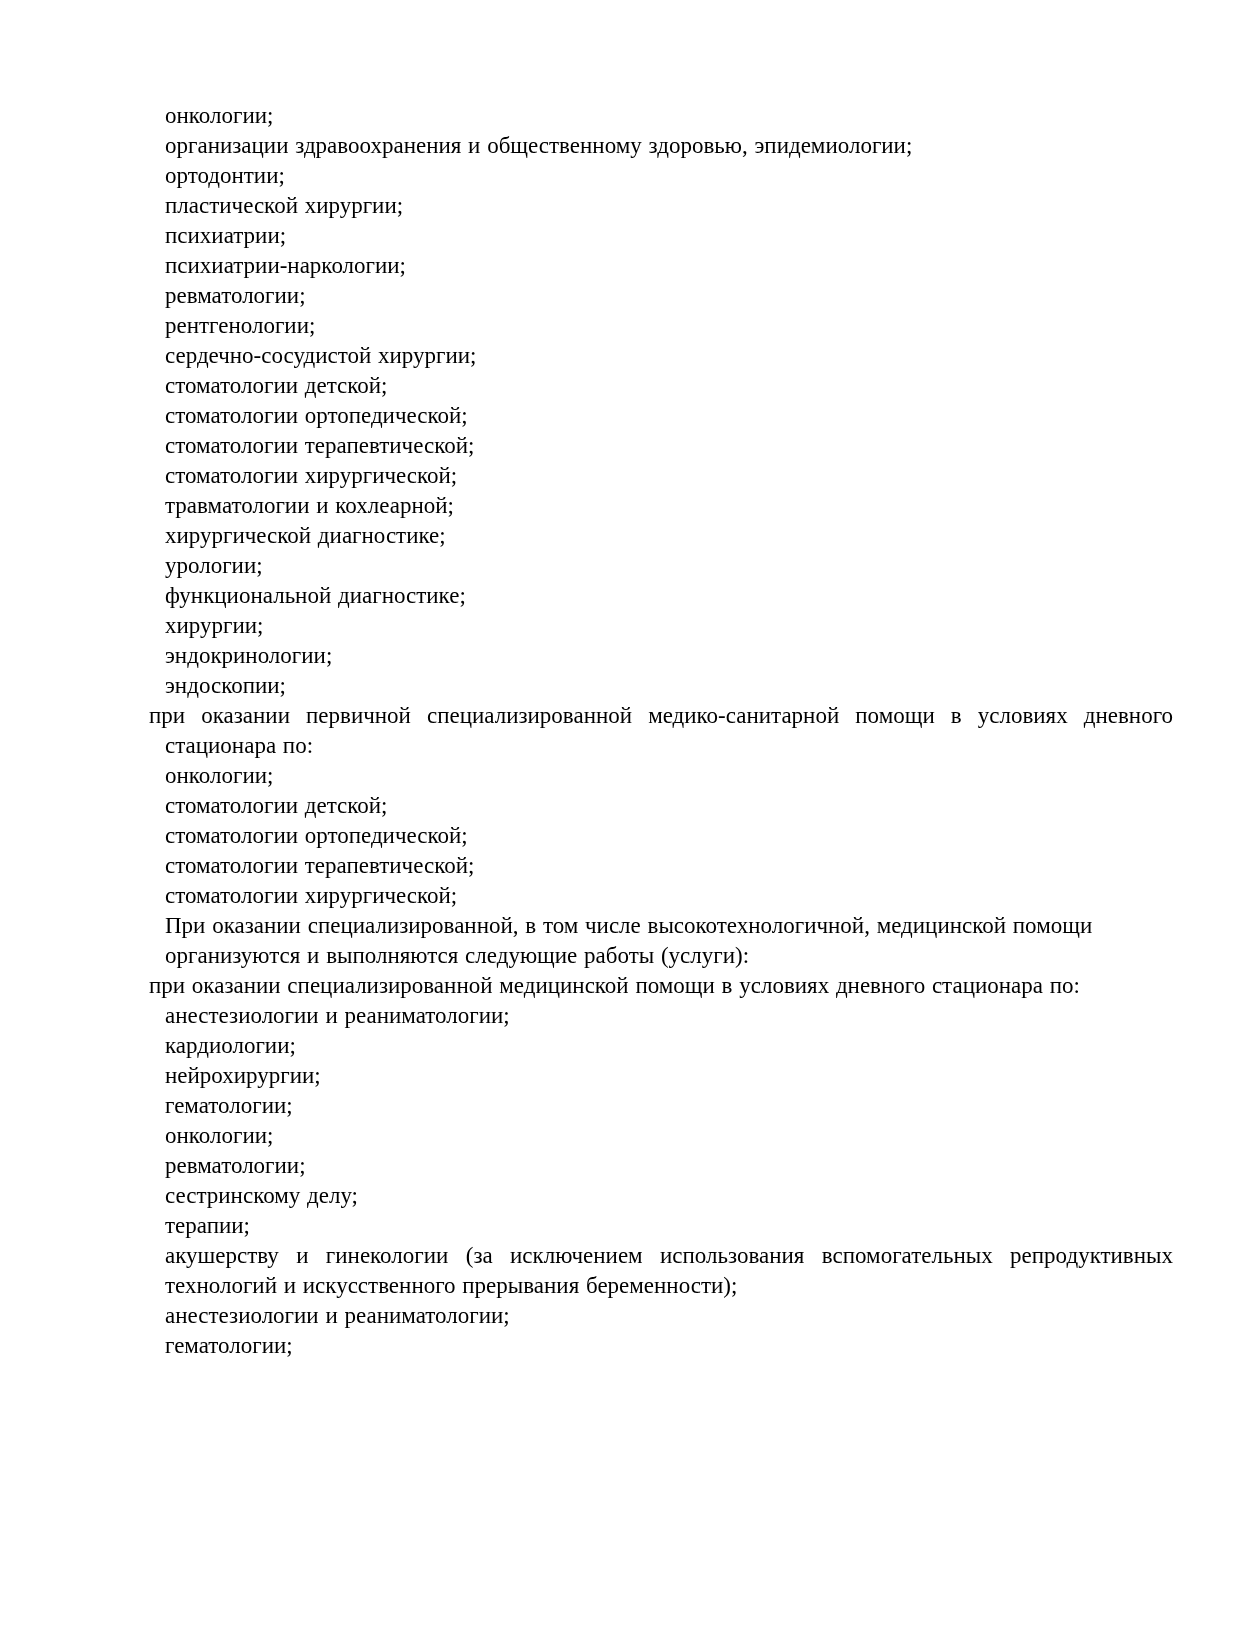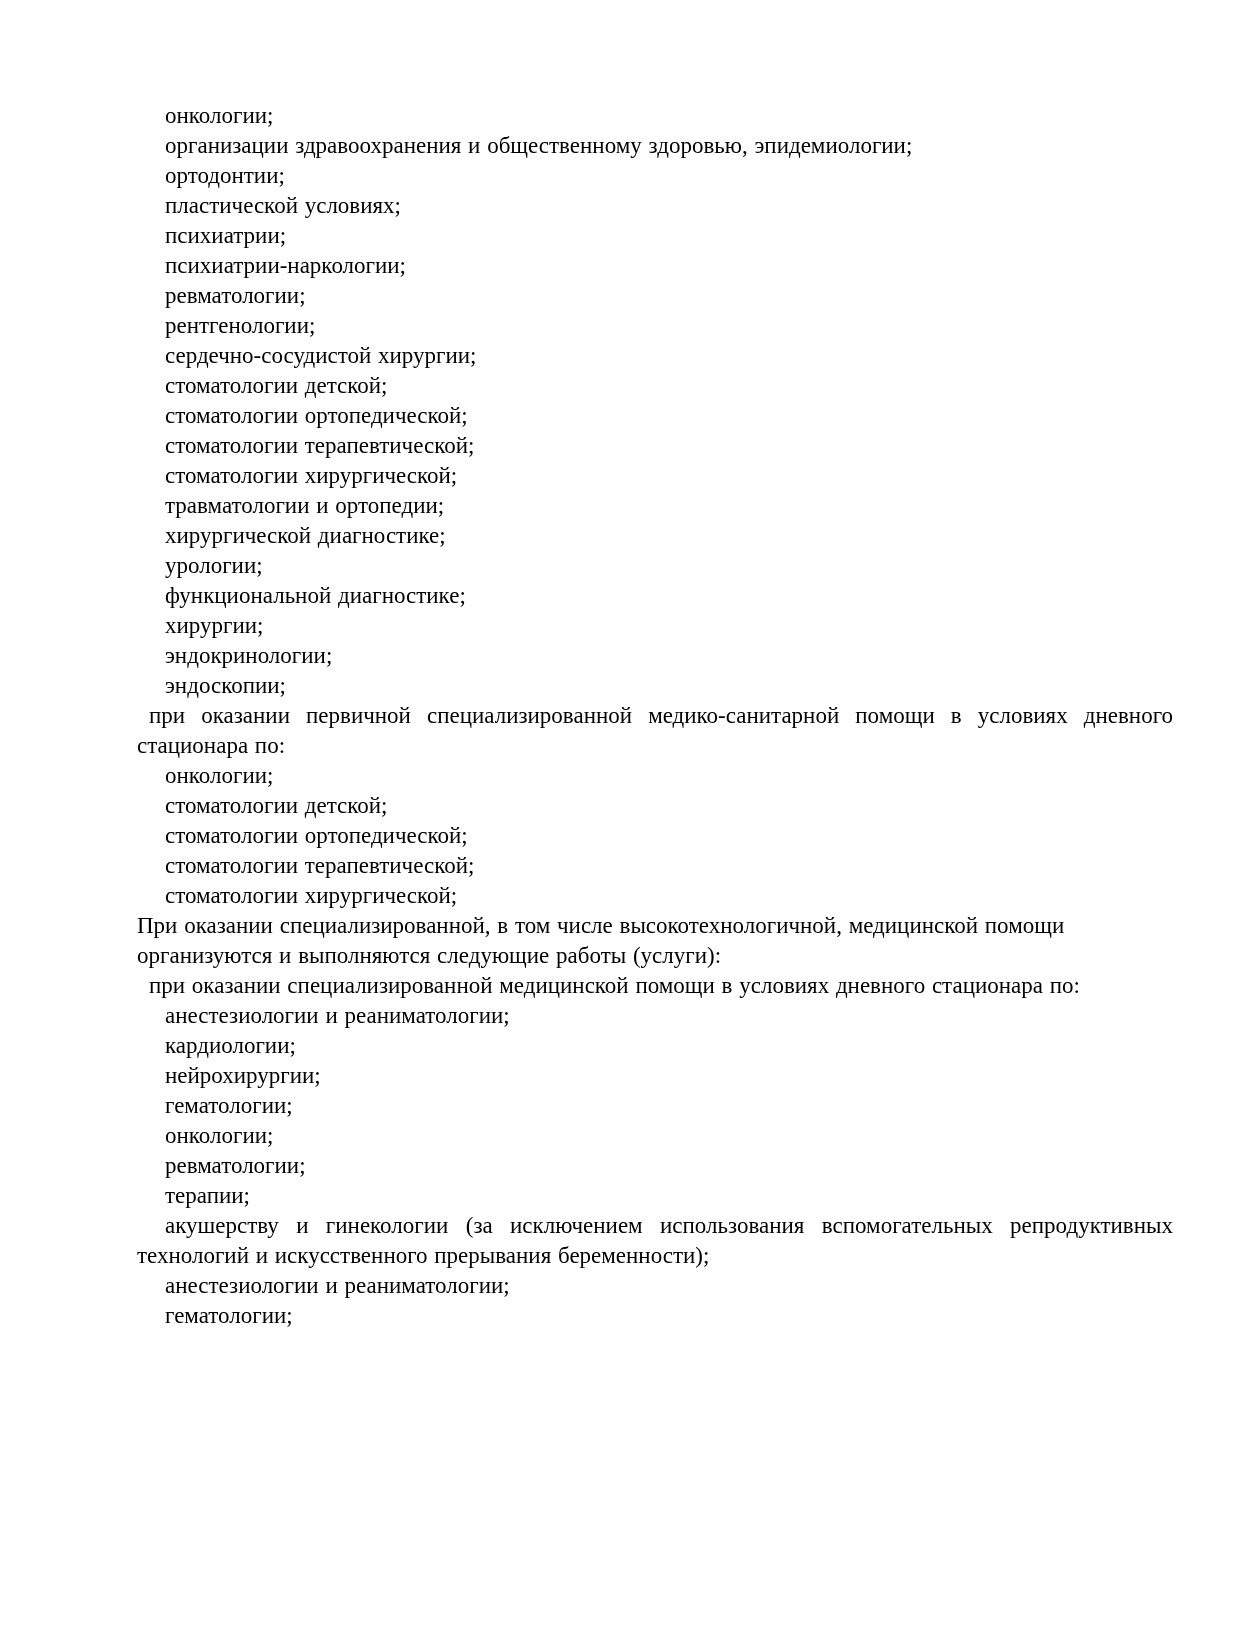--- a/index.html
+++ b/index.html
@@ -24,45 +24,45 @@
     color: #000000;
     text-align: left;
     word-spacing: 1px;
   }
   .line {
     min-height: 30px;
     white-space: normal;
   }
   .line.item   { padding-left: 28px; }
   .line.header { padding-left: 12px; }
-  .line.flush  { padding-left: 0; }
+  .line.flush  { padding-left: 0; margin-left: 28px; }
   .line.justify {
     text-align: justify;
     text-align-last: justify;
   }
 </style>
 </head>
 <body>
 
 <div class="page" style="background: rgb(255, 255, 255);">
   <div class="textblock" style="color: rgb(0, 0, 0);">
       <div class="line item">онкологии;</div>
       <div class="line item">организации здравоохранения и общественному здоровью, эпидемиологии;</div>
       <div class="line item">ортодонтии;</div>
-      <div class="line item">пластической условиях;</div>
+      <div class="line item">пластической хирургии;</div>
       <div class="line item">психиатрии;</div>
       <div class="line item">психиатрии-наркологии;</div>
       <div class="line item">ревматологии;</div>
       <div class="line item">рентгенологии;</div>
       <div class="line item">сердечно-сосудистой хирургии;</div>
       <div class="line item">стоматологии детской;</div>
       <div class="line item">стоматологии ортопедической;</div>
       <div class="line item">стоматологии терапевтической;</div>
       <div class="line item">стоматологии хирургической;</div>
-      <div class="line item">травматологии и ортопедии;</div>
+      <div class="line item">травматологии и кохлеарной;</div>
       <div class="line item">хирургической диагностике;</div>
       <div class="line item">урологии;</div>
       <div class="line item">функциональной диагностике;</div>
       <div class="line item">хирургии;</div>
       <div class="line item">эндокринологии;</div>
       <div class="line item">эндоскопии;</div>
       <div class="line header justify">при оказании первичной специализированной медико-санитарной помощи в условиях дневного</div>
       <div class="line flush">стационара по:</div>
       <div class="line item">онкологии;</div>
       <div class="line item">стоматологии детской;</div>
@@ -71,19 +71,20 @@
       <div class="line item">стоматологии хирургической;</div>
       <div class="line flush">При оказании специализированной, в том числе высокотехнологичной, медицинской помощи</div>
       <div class="line flush">организуются и выполняются следующие работы (услуги):</div>
       <div class="line header">при оказании специализированной медицинской помощи в условиях дневного стационара по:</div>
       <div class="line item">анестезиологии и реаниматологии;</div>
       <div class="line item">кардиологии;</div>
       <div class="line item">нейрохирургии;</div>
       <div class="line item">гематологии;</div>
       <div class="line item">онкологии;</div>
       <div class="line item">ревматологии;</div>
+      <div class="line item">сестринскому делу;</div>
       <div class="line item">терапии;</div>
       <div class="line item justify">акушерству и гинекологии (за исключением использования вспомогательных репродуктивных</div>
       <div class="line flush">технологий и искусственного прерывания беременности);</div>
       <div class="line item">анестезиологии и реаниматологии;</div>
       <div class="line item">гематологии;</div>
     </div>
 </div>
 
 </body></html>

